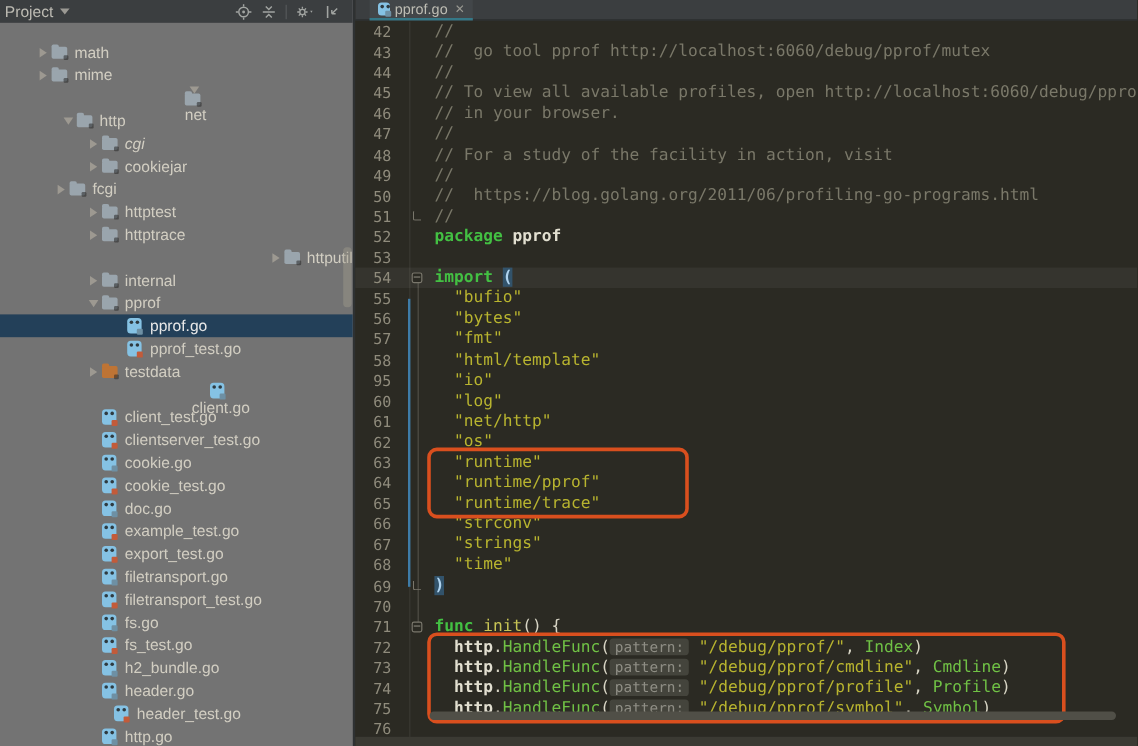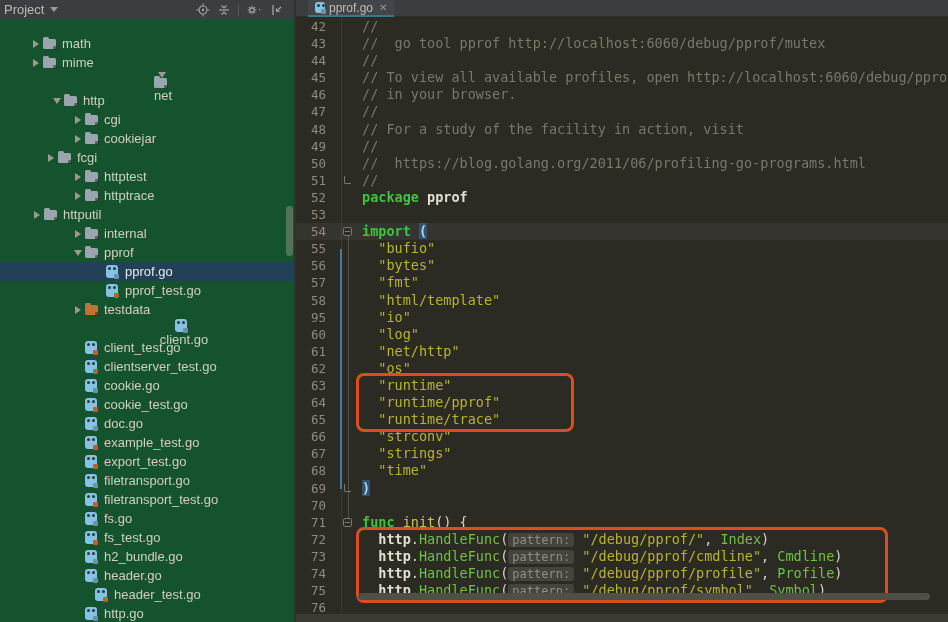--- a/index.html
+++ b/index.html
@@ -1,21 +1,21 @@
 <!DOCTYPE html>
 <html><head>
 <meta charset="utf-8">
 <style>
   * { margin:0; padding:0; box-sizing:border-box; }
   html,body { width:948px; height:622px; overflow:hidden; background:#2B2A23;
               font-family:"Liberation Sans", sans-serif; }
   .app { position:relative; width:948px; height:622px; display:flex; }
 
   
-  .panel { position:relative; width:296px; height:622px; background:#14532d;
+  .panel { position:relative; width:296px; height:622px; background:#737373;
            border-right:2px solid #2E3132; flex:0 0 auto; overflow:hidden; }
   .panel-header { height:19px; background:#3B3E40; display:flex; align-items:center;
                   padding:0 4px; color:#BDBBB3; font-size:13px; }
   .panel-title { display:flex; align-items:center; gap:6px; cursor:pointer; }
   .panel-title .caret { width:0; height:0; border-left:4px solid transparent;
                         border-right:4px solid transparent; border-top:5px solid #9B9993; }
   .panel-tools { margin-left:auto; display:flex; align-items:center; gap:7px; padding-right:6px; }
   .panel-tools svg { display:block; cursor:pointer; }
   .tool-sep { width:1px; height:12px; background:#55585A; }
 
@@ -151,21 +151,21 @@
         </div>
         <div class="tree-row" style="padding-left: 50px;">
           <span class="chev-slot">
             <span class="chev-down"></span>
           </span>
           <span class="icon-slot">
             <span class="folder-icon"></span>
           </span>
           <span class="tree-label">http</span>
         </div>
-        <div class="tree-row" style="padding-left: 71px;">
+        <div class="tree-row" style="padding-left: 71px; font-style: italic;">
           <span class="chev-slot">
             <span class="chev-right"></span>
           </span>
           <span class="icon-slot">
             <span class="folder-icon"></span>
           </span>
           <span class="tree-label">cgi</span>
         </div>
         <div class="tree-row" style="padding-left: 71px;">
           <span class="chev-slot">
@@ -196,21 +196,21 @@
         </div>
         <div class="tree-row" style="padding-left: 71px;">
           <span class="chev-slot">
             <span class="chev-right"></span>
           </span>
           <span class="icon-slot">
             <span class="folder-icon"></span>
           </span>
           <span class="tree-label">httptrace</span>
         </div>
-        <div class="tree-row" style="padding-left: 30px;">
+        <div class="tree-row" style="padding-left: 92px; justify-content: flex-end;">
           <span class="chev-slot">
             <span class="chev-right"></span>
           </span>
           <span class="icon-slot">
             <span class="folder-icon"></span>
           </span>
           <span class="tree-label">httputil</span>
         </div>
         <div class="tree-row" style="padding-left: 71px;">
           <span class="chev-slot">

